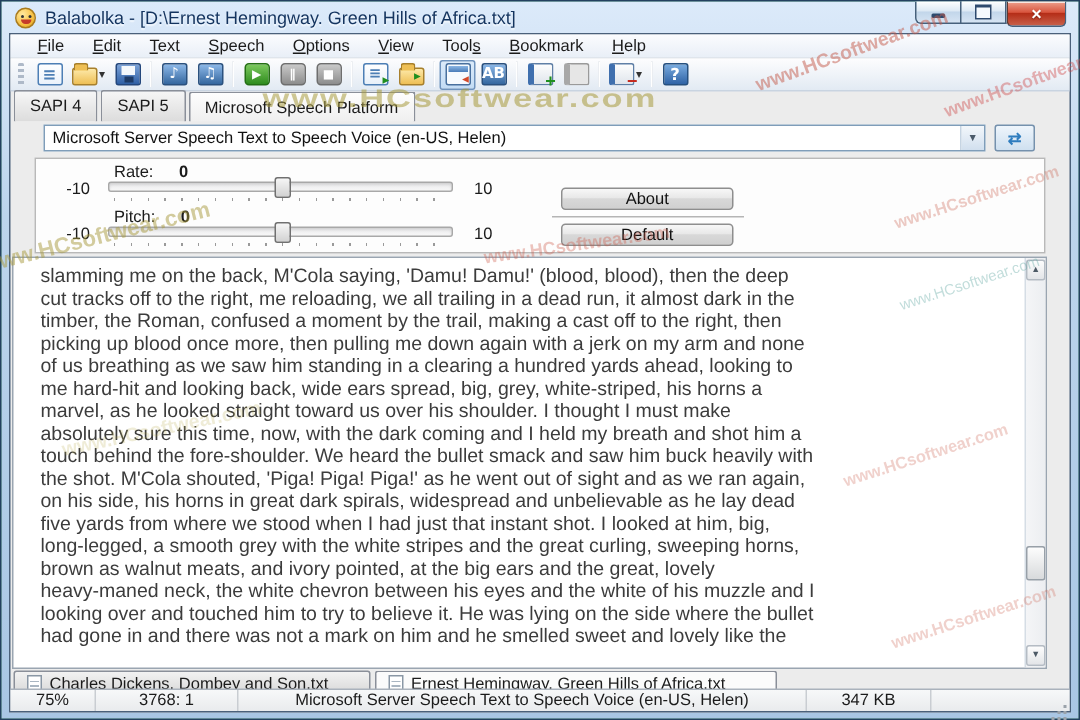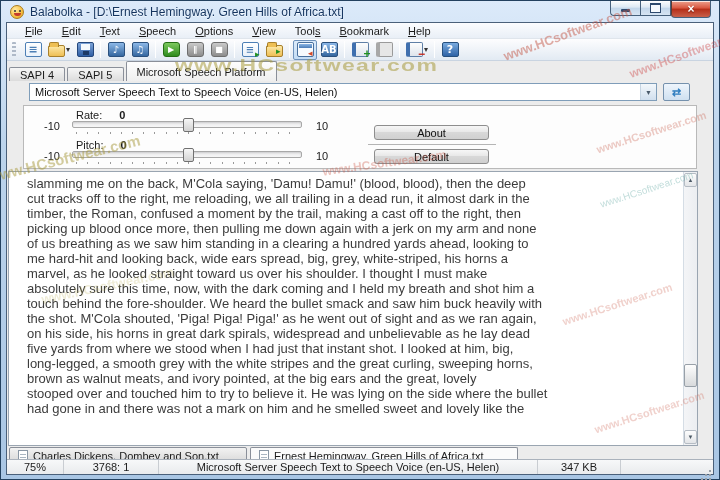--- a/index.html
+++ b/index.html
@@ -77,21 +77,21 @@
   .ic-dict{background:linear-gradient(#8cb8e8,#35679f);border:1px solid #2b517e;font-size:10px;letter-spacing:0;}
   .ic-bm{background:linear-gradient(#fdfdfd,#dfe5ec);border:1px solid #5f7fa6;border-left:4px solid #3f6fae;}
   .ic-bm-add::after{content:"+";position:absolute;right:-3px;bottom:-5px;color:#1f8f1f;font:bold 12px "Liberation Sans",sans-serif;}
   .ic-bm-gray{border-color:#9a9a9a;border-left-color:#a8a8a8;background:#e6e6e6;}
   .ic-bm-del::after{content:"−";position:absolute;right:-3px;bottom:-5px;color:#c4281c;font:bold 12px "Liberation Sans",sans-serif;}
   .ic-help{background:linear-gradient(#79abdf,#2f63a6);border:1px solid #26507f;font-size:11px;}
 
   
   .tabrow{position:absolute;left:0;right:0;top:38px;height:20px;display:flex;align-items:flex-end;padding-left:2px;}
   .stab{font-size:11px;color:#1b1b1b;border:1px solid #8a8f99;border-bottom:none;border-radius:2px 2px 0 0;
-        background:linear-gradient(#f6f6f6,#dcdcdc);height:14px;display:flex;align-items:center;
+        background:linear-gradient(#f6f6f6,#dcdcdc);height:21px;display:flex;align-items:center;
         justify-content:center;padding:0 10px;margin-right:2px;}
   .stab.active{background:linear-gradient(#fdfdfd,#efefef);height:20px;position:relative;z-index:2;}
 
   
   .combo{position:absolute;left:22px;top:60px;width:628px;height:18px;background:#fff;
          border:1px solid #7f9db9;display:flex;align-items:center;font-size:11px;color:#111;}
   .combo-text{flex:1;padding:0 5px;white-space:nowrap;overflow:hidden;}
   .combo-arrowbox{width:16px;height:16px;border-left:1px solid #c6d4e2;display:flex;align-items:center;
          justify-content:center;background:linear-gradient(#f3f7fb,#d1dfee);font-size:7px;color:#4a5a6a;}
   .refresh-btn{position:absolute;left:656px;top:60px;width:27px;height:18px;border:1px solid #7591ad;border-radius:2px;
@@ -302,21 +302,22 @@
           <div class="tline">of us breathing as we saw him standing in a clearing a hundred yards ahead, looking to</div>
           <div class="tline">me hard-hit and looking back, wide ears spread, big, grey, white-striped, his horns a</div>
           <div class="tline">marvel, as he looked straight toward us over his shoulder. I thought I must make</div>
           <div class="tline">absolutely sure this time, now, with the dark coming and I held my breath and shot him a</div>
           <div class="tline">touch behind the fore-shoulder. We heard the bullet smack and saw him buck heavily with</div>
           <div class="tline">the shot. M'Cola shouted, 'Piga! Piga! Piga!' as he went out of sight and as we ran again,</div>
           <div class="tline">on his side, his horns in great dark spirals, widespread and unbelievable as he lay dead</div>
           <div class="tline">five yards from where we stood when I had just that instant shot. I looked at him, big,</div>
           <div class="tline">long-legged, a smooth grey with the white stripes and the great curling, sweeping horns,</div>
           <div class="tline">brown as walnut meats, and ivory pointed, at the big ears and the great, lovely</div>
-          <div class="tline">stooped over and touched him to try to believe it. He was lying on the side where the bullet</div>
+          <div class="tline">heavy-maned neck, the white chevron between his eyes and the white of his muzzle and I</div>
+          <div class="tline">looking over and touched him to try to believe it. He was lying on the side where the bullet</div>
           <div class="tline">had gone in and there was not a mark on him and he smelled sweet and lovely like the</div>
         </div>
       <div class="vscroll">
         <div class="sbtn up">▲</div>
         <div class="sthumb"></div>
         <div class="sbtn down">▼</div>
       </div>
     </div>
 
     <div class="doctabs">

